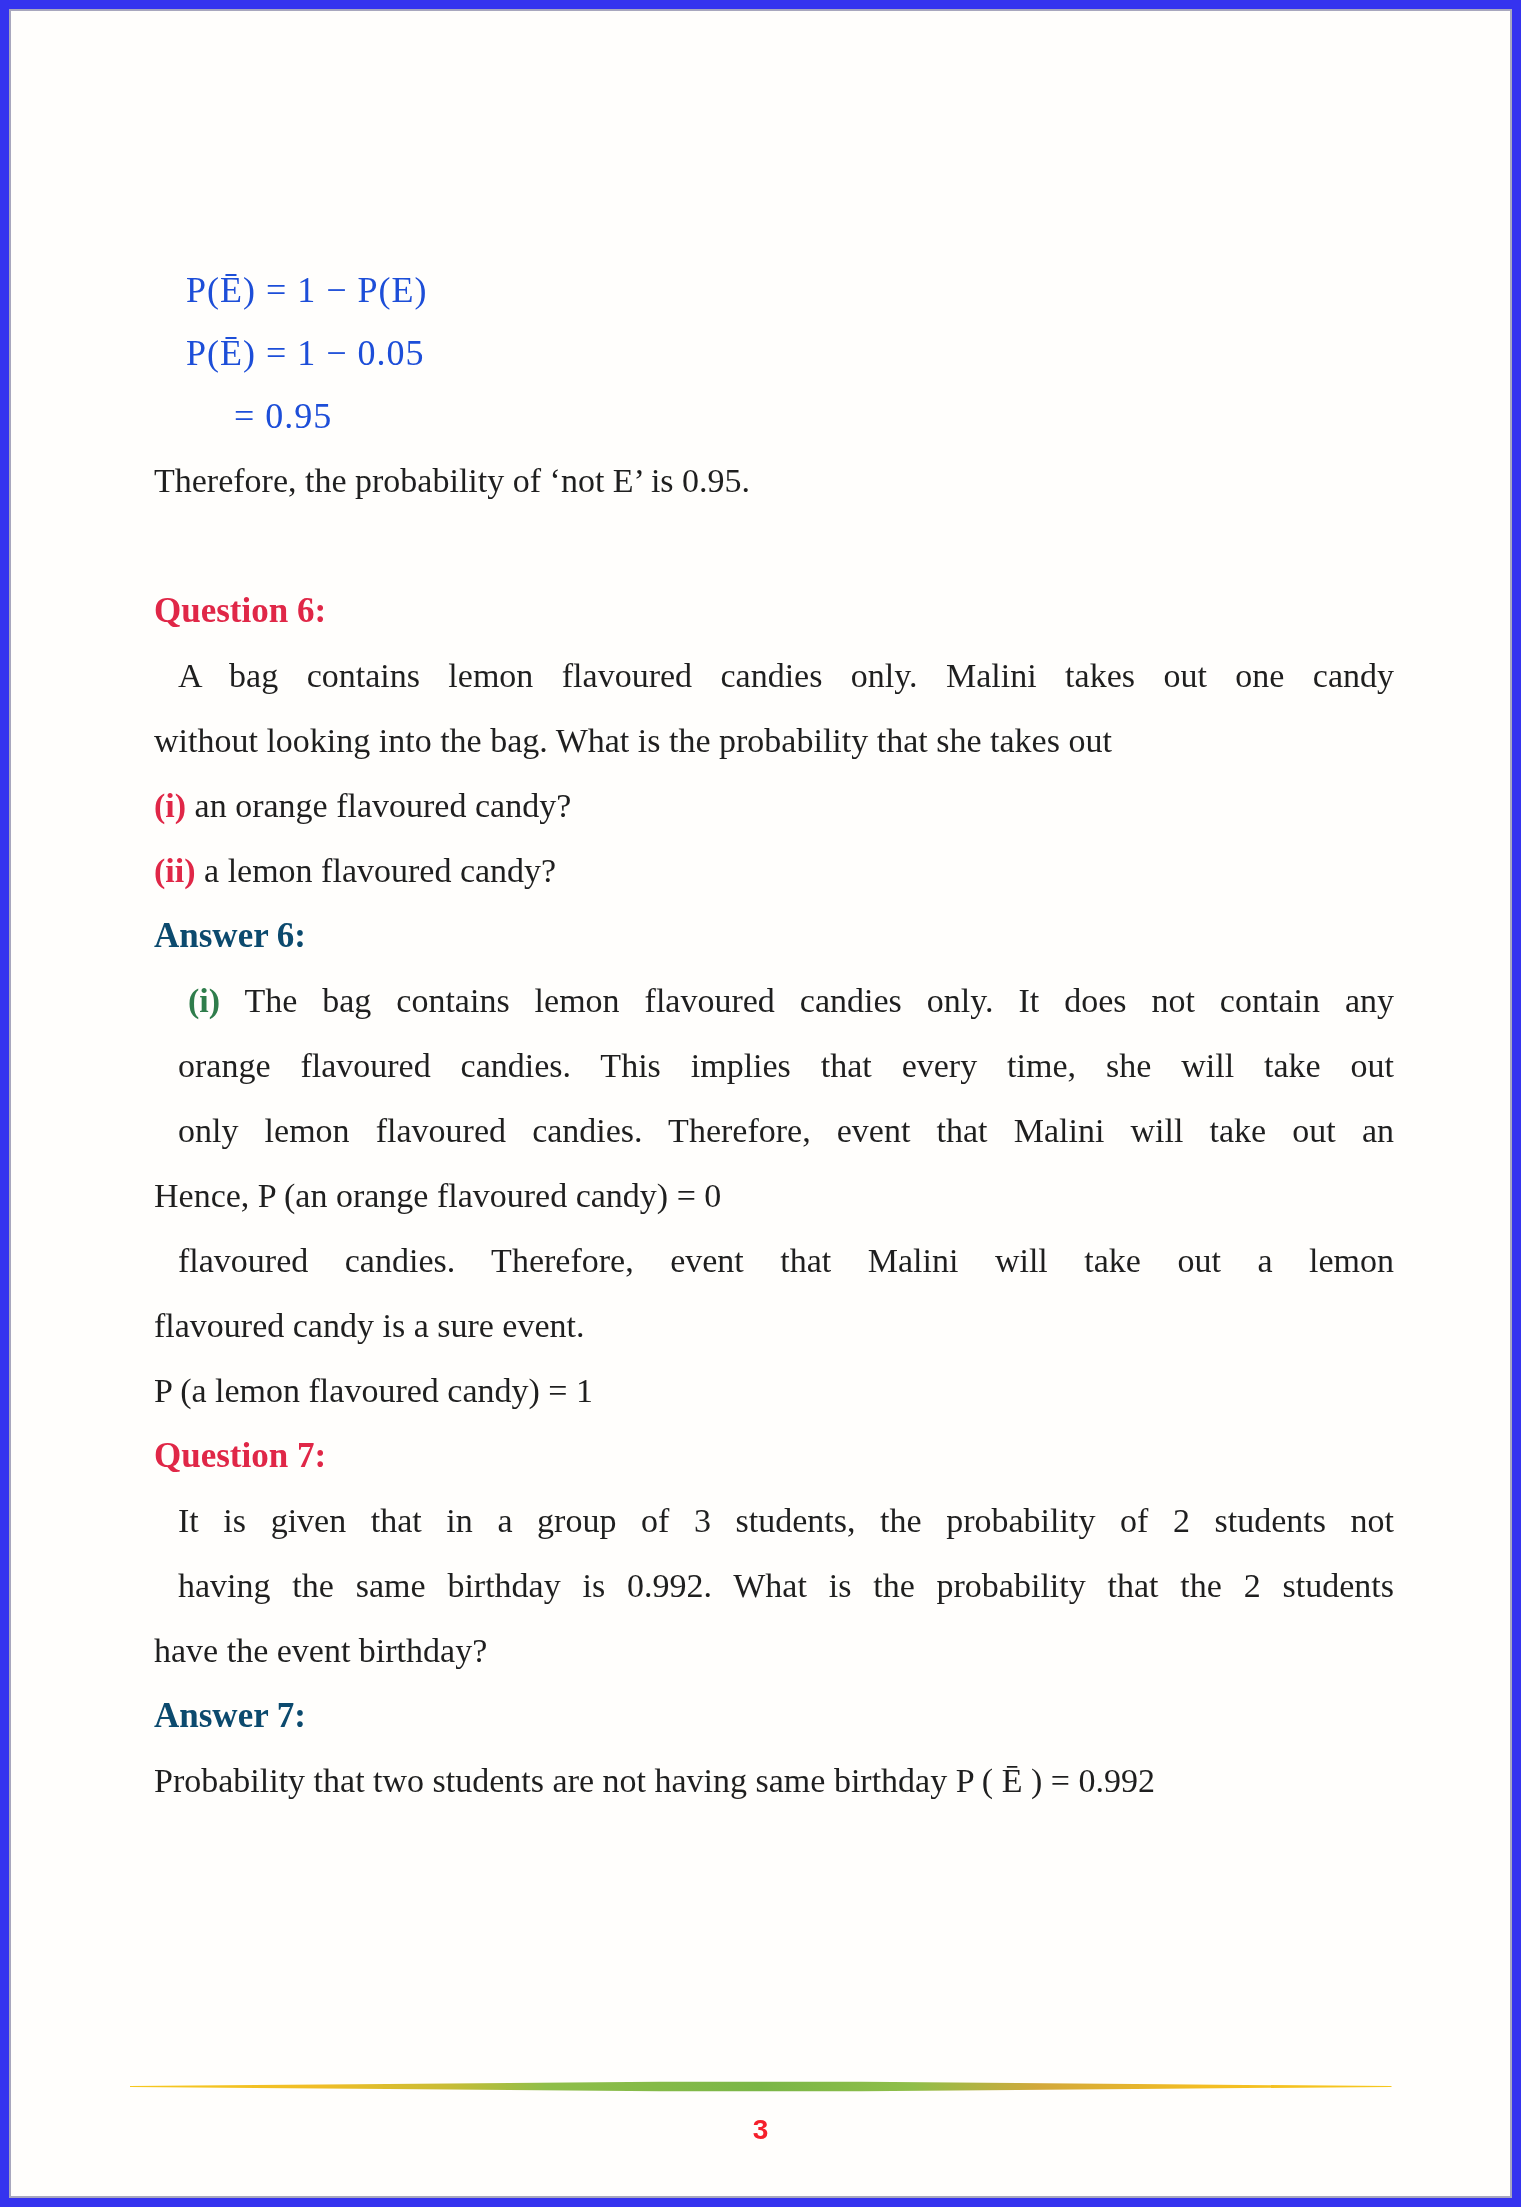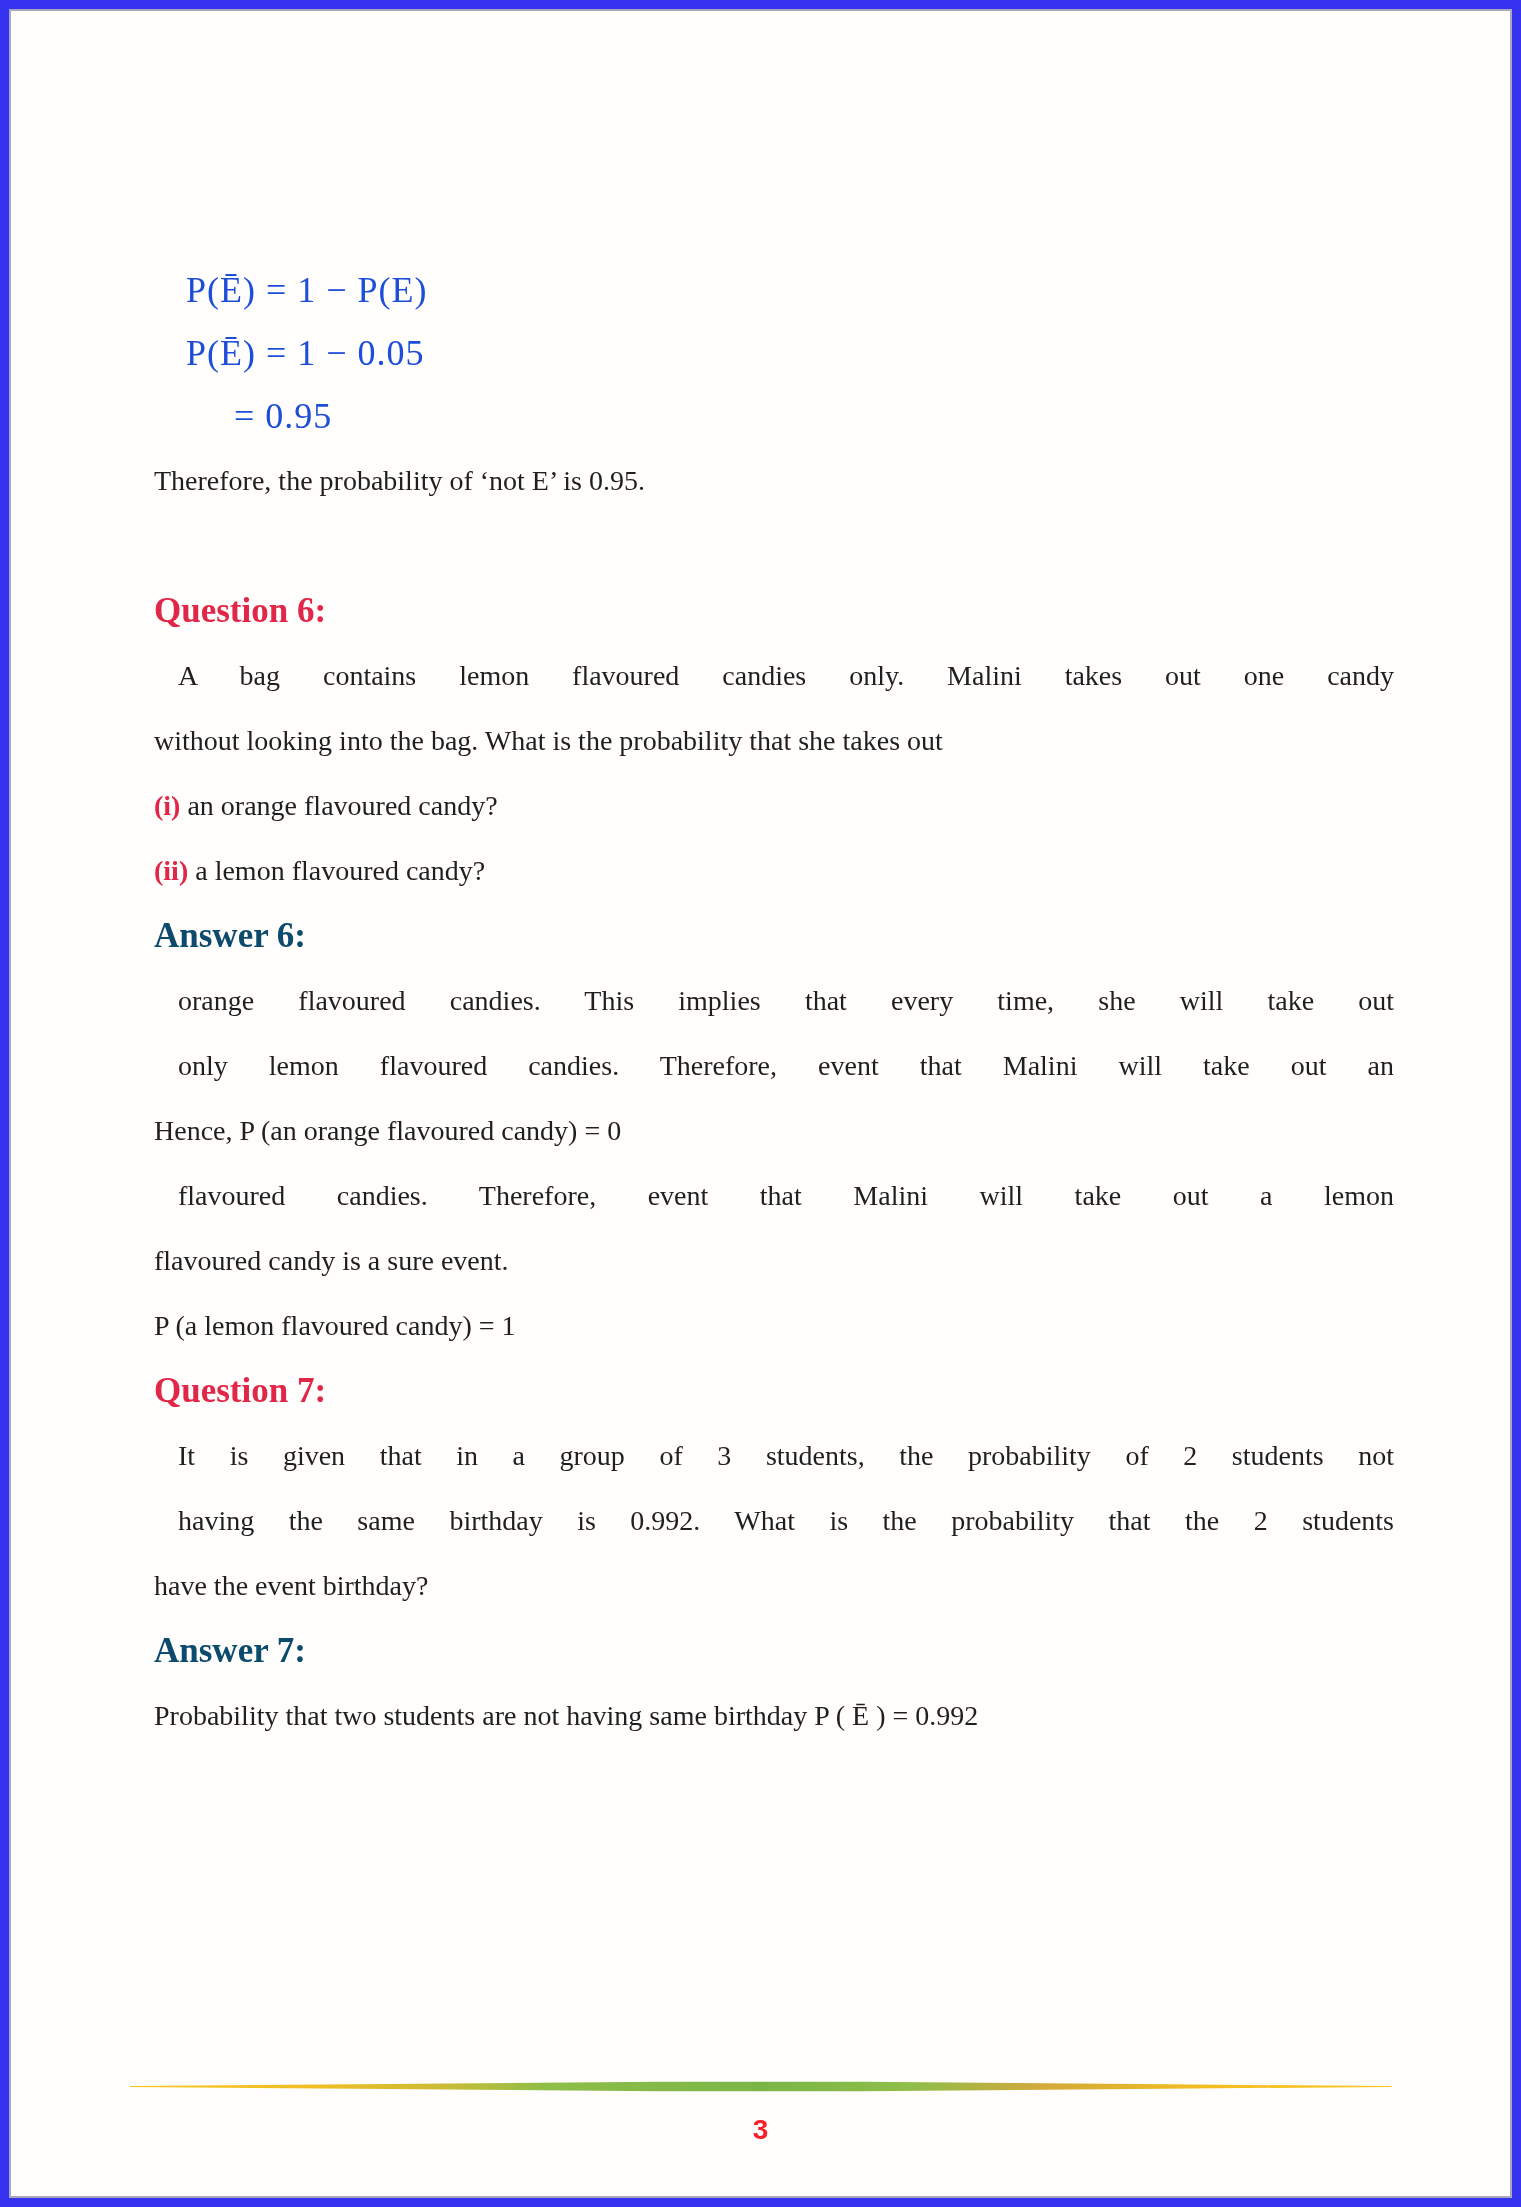--- a/index.html
+++ b/index.html
@@ -12,21 +12,21 @@
     box-shadow:inset 0 0 0 2px rgba(25,25,90,.38);
     overflow:hidden;
     font-family:"Liberation Serif", serif;
   }
   .doc{
     position:absolute;
     left:145px;top:250px;
     width:1240px;
   }
   .line{
-    font-size:28px;
+    font-size:34px;
     line-height:65px;
     color:#1f1f1f;
     white-space:normal;
   }
   .line.stretch{
     text-align:justify;
     text-align-last:justify;
     margin-left:24px;
   }
   .line.indent{padding-left:10px;}
@@ -79,20 +79,21 @@
       <div class="formula-line">P(Ē) = 1 − 0.05</div>
       <div class="formula-line indent2">= 0.95</div>
       <div class="line">Therefore, the probability of ‘not E’ is 0.95.</div>
       <div class="spacer"></div>
       <div class="heading red">Question 6:</div>
       <div class="line stretch">A bag contains lemon flavoured candies only. Malini takes out one candy</div>
       <div class="line">without looking into the bag. What is the probability that she takes out</div>
       <div class="line"><span class="prefix red">(i)</span> an orange flavoured candy?</div>
       <div class="line"><span class="prefix red">(ii)</span> a lemon flavoured candy?</div>
       <div class="heading green">Answer 6:</div>
+      <div class="line stretch indent"><span class="prefix green">(i)</span> The bag contains lemon flavoured candies only. It does not contain any</div>
       <div class="line stretch">orange flavoured candies. This implies that every time, she will take out</div>
       <div class="line stretch">only lemon flavoured candies. Therefore, event that Malini will take out an</div>
       <div class="line">Hence, P (an orange flavoured candy) = 0</div>
       <div class="line stretch">flavoured candies. Therefore, event that Malini will take out a lemon</div>
       <div class="line">flavoured candy is a sure event.</div>
       <div class="line">P (a lemon flavoured candy) = 1</div>
       <div class="heading red">Question 7:</div>
       <div class="line stretch">It is given that in a group of 3 students, the probability of 2 students not</div>
       <div class="line stretch">having the same birthday is 0.992. What is the probability that the 2 students</div>
       <div class="line">have the event birthday?</div>

